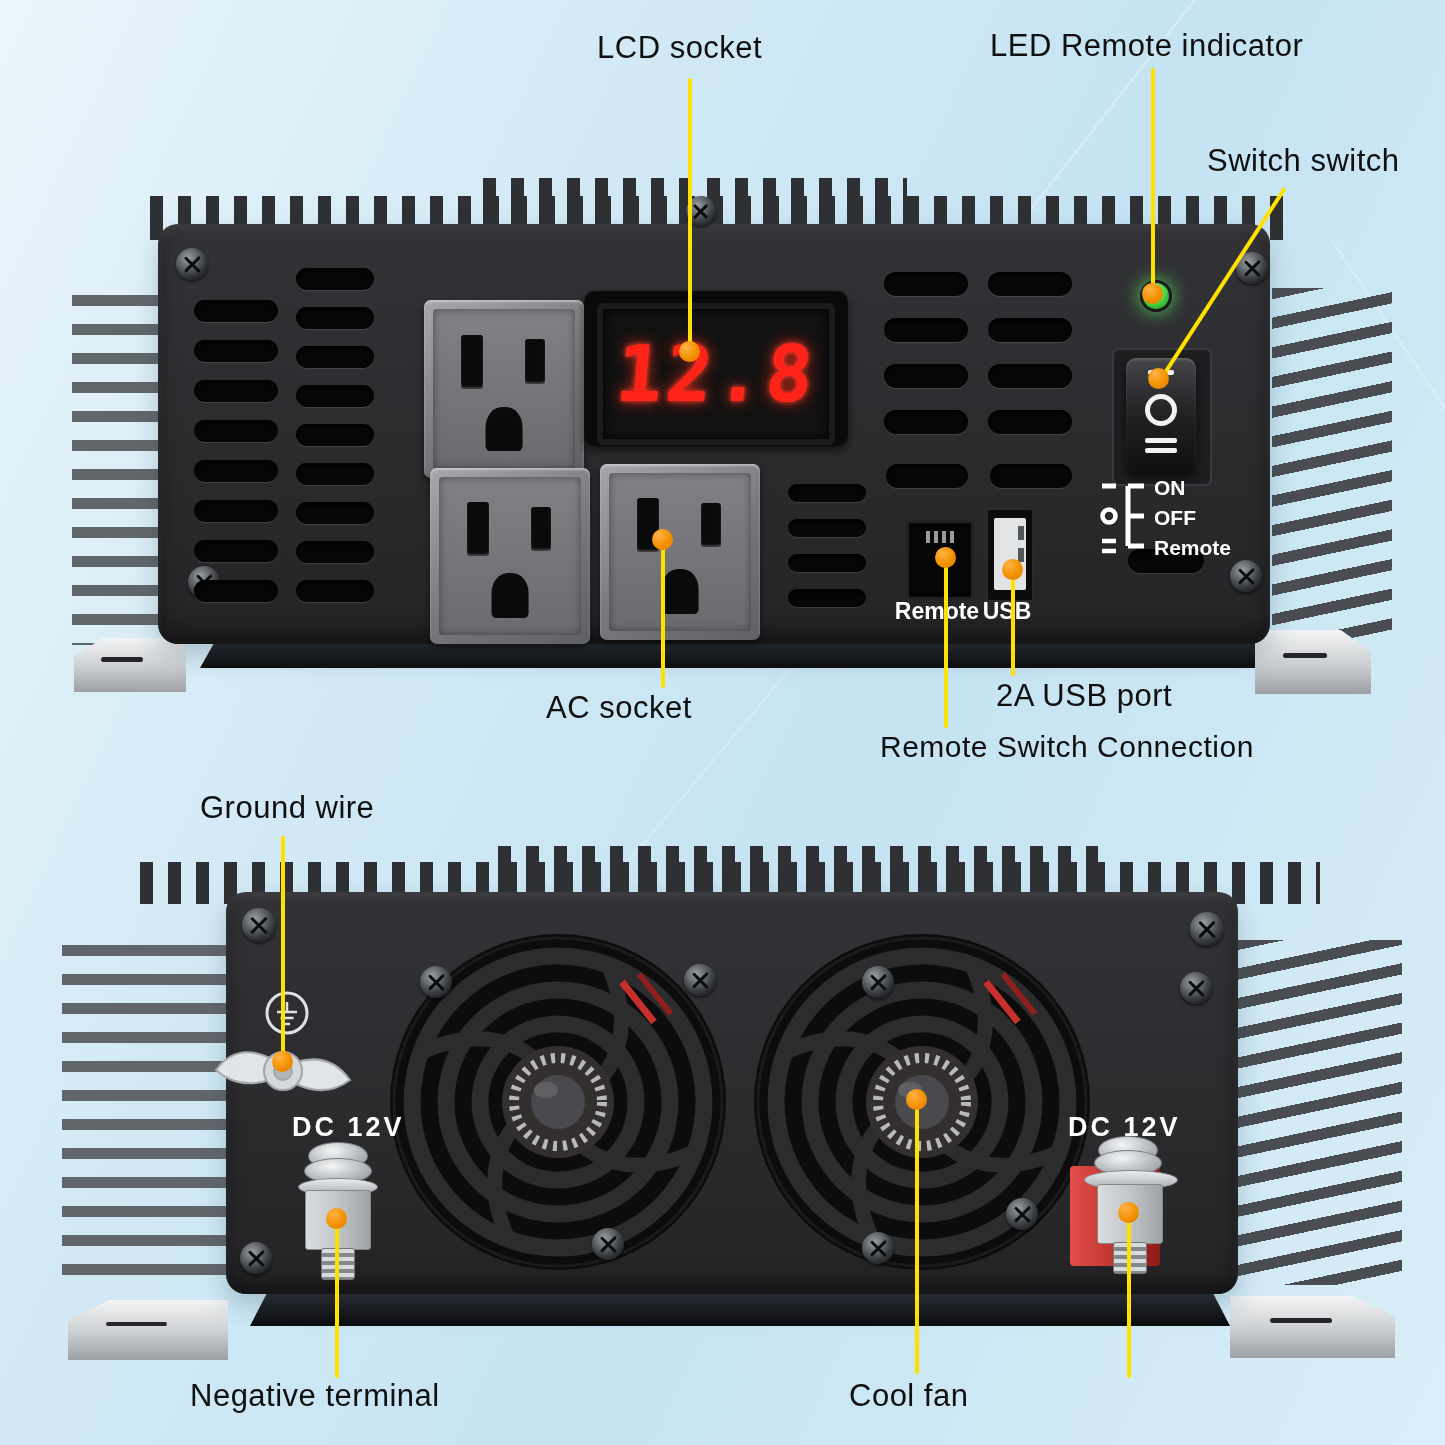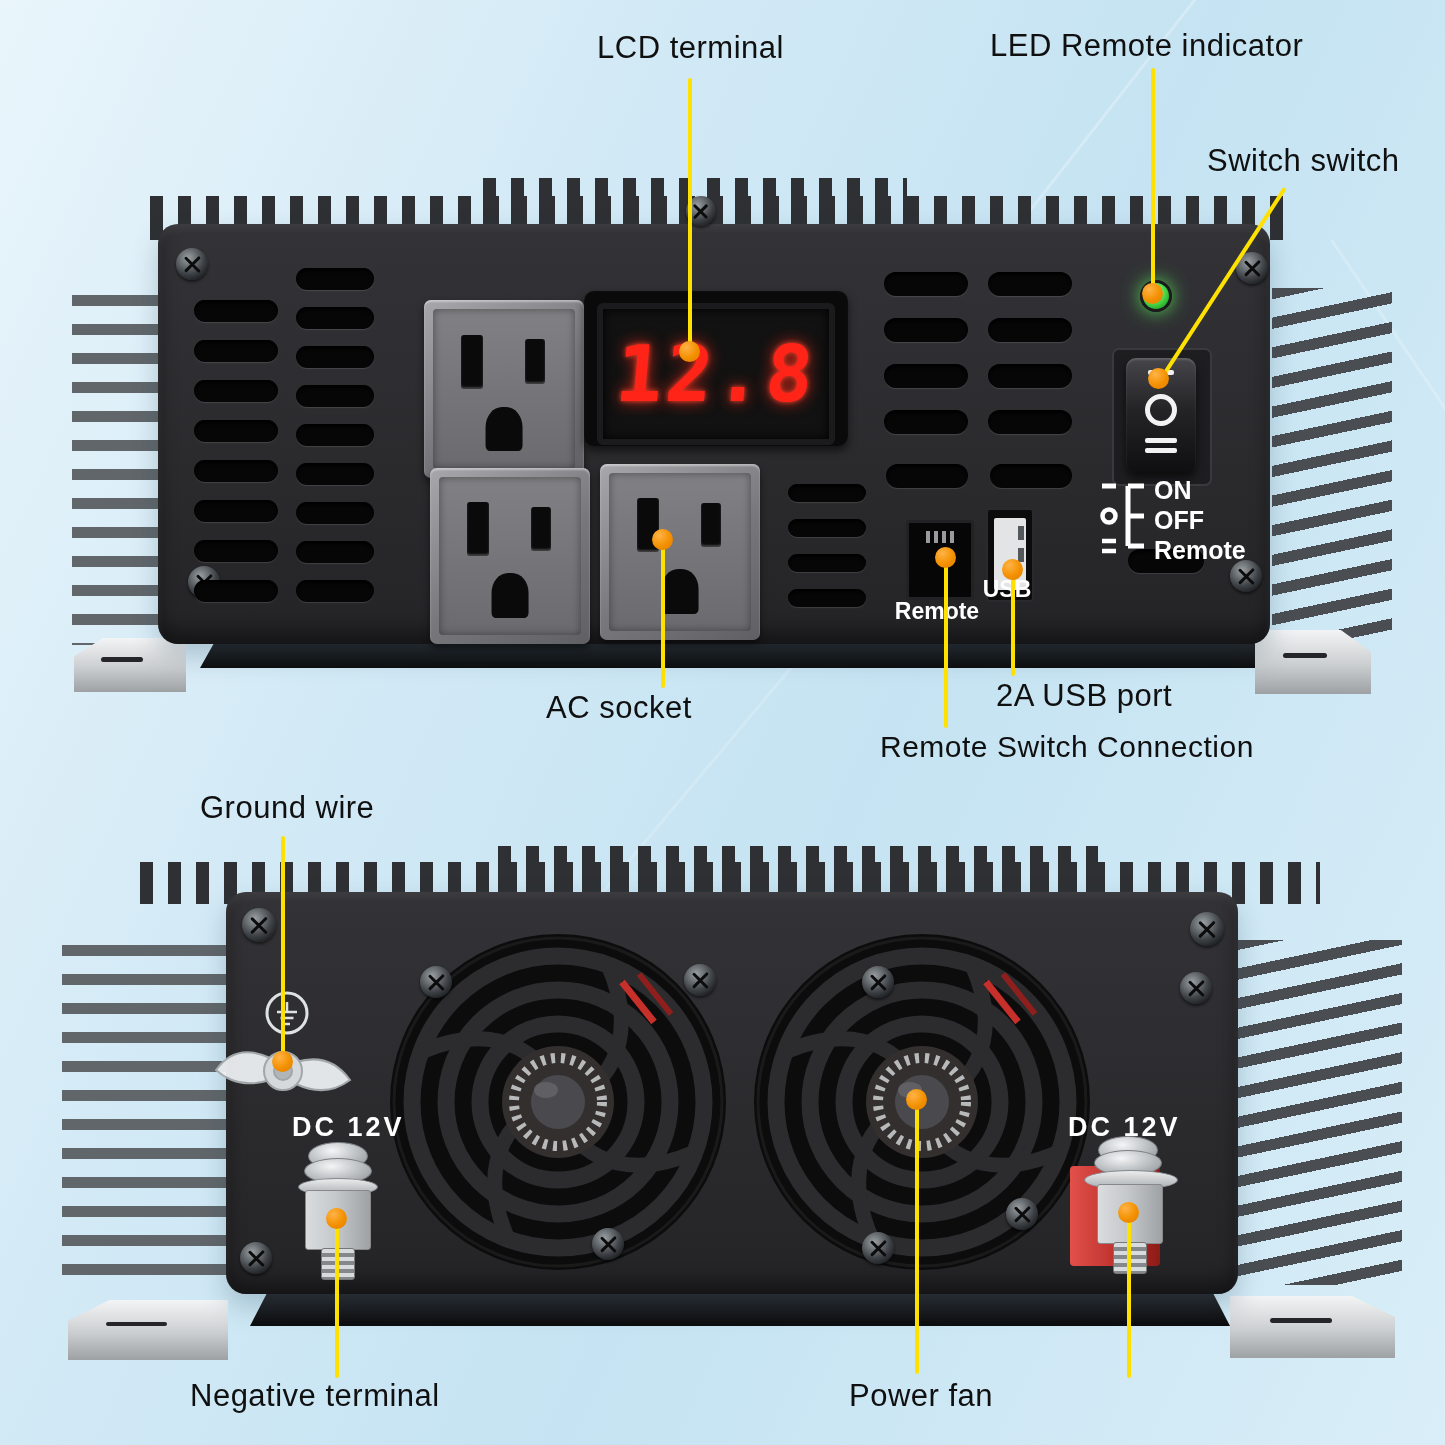--- a/index.html
+++ b/index.html
@@ -58,21 +58,21 @@
   .led { position:absolute; width:26px; height:26px; border-radius:50%; border:3px solid #1b1b1d;
             background: radial-gradient(circle at 40% 35%, #c4ffc4, #52e052 45%, #1f9e1f 85%);
             box-shadow: 0 0 18px rgba(90,230,90,.9); }
   .rocker-panel { position:absolute; background:#1e1e21; border:2px solid #3a3a3e; border-radius:7px; }
   .rocker { position:absolute; border-radius:10px;
             background: linear-gradient(180deg, #46464a 0%, #242427 45%, #0f0f11 100%);
             box-shadow: 0 6px 10px rgba(0,0,0,.6), inset 0 2px 2px rgba(255,255,255,.15); }
   .rk-bar { position:absolute; left:50%; transform:translateX(-50%); width:26px; height:5px; background:#f2f2f2; border-radius:2px; }
   .rk-o { position:absolute; left:50%; transform:translateX(-50%); width:22px; height:22px;
             border:5px solid #f2f2f2; border-radius:50%; }
-  .legend-text { position:absolute; color:#fff; font-weight:bold; font-size:25px; white-space:nowrap; }
+  .legend-text { position:absolute; color:#fff; font-weight:bold; font-size:21px; white-space:nowrap; }
   .port-label { position:absolute; color:#fff; font-weight:bold; font-size:23px; text-align:center; }
   .remote-port { position:absolute; background:#060606; border:3px solid #222225; border-radius:4px; }
   .rp-pins { position:absolute; left:50%; top:8px; transform:translateX(-50%); display:flex; gap:4px; }
   .rp-pins span { width:4px; height:12px; background:#9a9a9e; display:block; }
   .usb-outer { position:absolute; background:#0b0b0c; border-radius:4px; border:2px solid #2a2a2e; }
   .usb-tongue { position:absolute; left:6px; right:6px; top:8px; bottom:10px; background:#e2e4e6; border-radius:2px; }
   .usb-tongue i { position:absolute; right:2px; width:6px; height:14px; background:#55585b; display:block; }
   
   .dc-label { position:absolute; color:#fff; font-weight:bold; font-size:27px; letter-spacing:3px; white-space:nowrap; }
   .t-cap { position:absolute; border-radius:50%; border:1px solid #7d8184;
@@ -204,21 +204,21 @@
         <span></span>
       </span>
   </div>
   <div class="usb-outer" style="left:986px; top:508px; width:44px; height:90px;">
     <div class="usb-tongue">
       <i style="top:8px;"></i>
         <i style="top:30px;"></i>
     </div>
   </div>
   <span class="port-label" style="left:892px; top:598px; width:90px;">Remote</span>
-  <span class="port-label" style="left:976px; top:576px; width:62px;">USB</span>
+  <span class="port-label" style="left:976px; top:598px; width:62px;">USB</span>
 
   <div class="fins-v" style="left:140px; top:862px; width:1180px; height:42px;"></div>
   <div class="fins-v" style="left:498px; top:846px; width:600px; height:46px;"></div>
   <div class="fins-h" style="left:62px; top:945px; width:170px; height:340px;"></div>
   <div class="fins-hr" style="left:1232px; top:940px; width:170px; height:345px;"></div>
 
   <div class="basebar" style="left:250px; top:1288px; width:980px; height:38px;"></div>
   <div class="flange fl-l" style="left:68px; top:1300px; width:160px; height:60px;"></div>
   <div class="flange fl-r" style="left:1230px; top:1296px; width:165px; height:62px;"></div>
 
@@ -322,23 +322,23 @@
   <div class="cdot" style="left:1142px; top:283px;"></div>
   <div class="cdot" style="left:1148px; top:368px;"></div>
   <div class="cdot" style="left:652px; top:529px;"></div>
   <div class="cdot" style="left:1002px; top:559px;"></div>
   <div class="cdot" style="left:935px; top:547px;"></div>
   <div class="cdot" style="left:272px; top:1051px;"></div>
   <div class="cdot" style="left:326px; top:1208px;"></div>
   <div class="cdot" style="left:906px; top:1089px;"></div>
   <div class="cdot" style="left:1118px; top:1202px;"></div>
 
-  <span class="callout-label" style="left:597px; top:30px;">LCD terminal</span>
+  <span class="callout-label" style="left:597px; top:30px;">LCD socket</span>
   <span class="callout-label" style="left:990px; top:28px;">LED Remote indicator</span>
   <span class="callout-label" style="left:1207px; top:143px;">Switch switch</span>
   <span class="callout-label" style="left:546px; top:690px;">AC socket</span>
   <span class="callout-label" style="left:996px; top:678px;">2A USB port</span>
   <span class="callout-label" style="left:880px; top:730px; font-size:30px;">Remote Switch Connection</span>
   <span class="callout-label" style="left:200px; top:790px;">Ground wire</span>
   <span class="callout-label" style="left:190px; top:1378px;">Negative terminal</span>
-  <span class="callout-label" style="left:849px; top:1378px;">Power fan</span>
+  <span class="callout-label" style="left:849px; top:1378px;">Cool fan</span>
 
 </div>
 
 </body></html>

